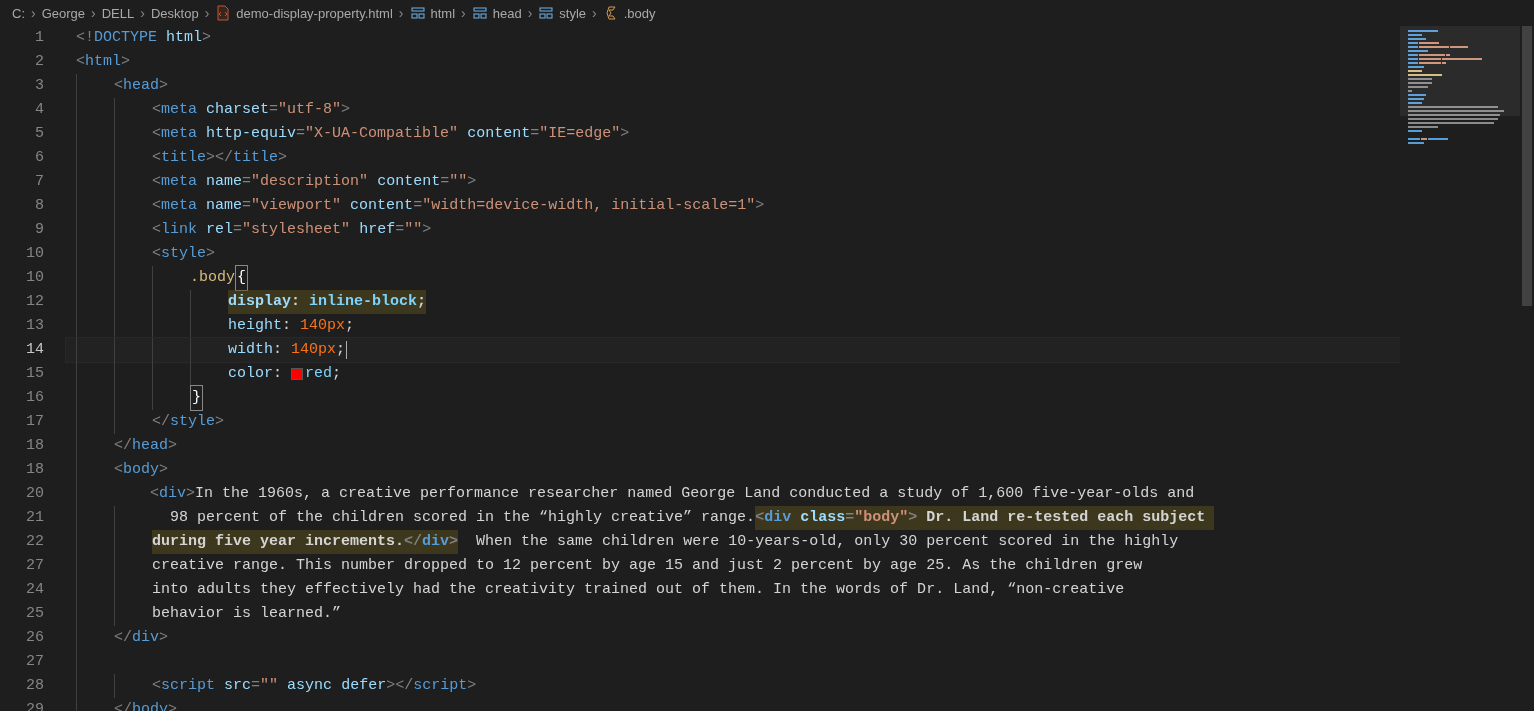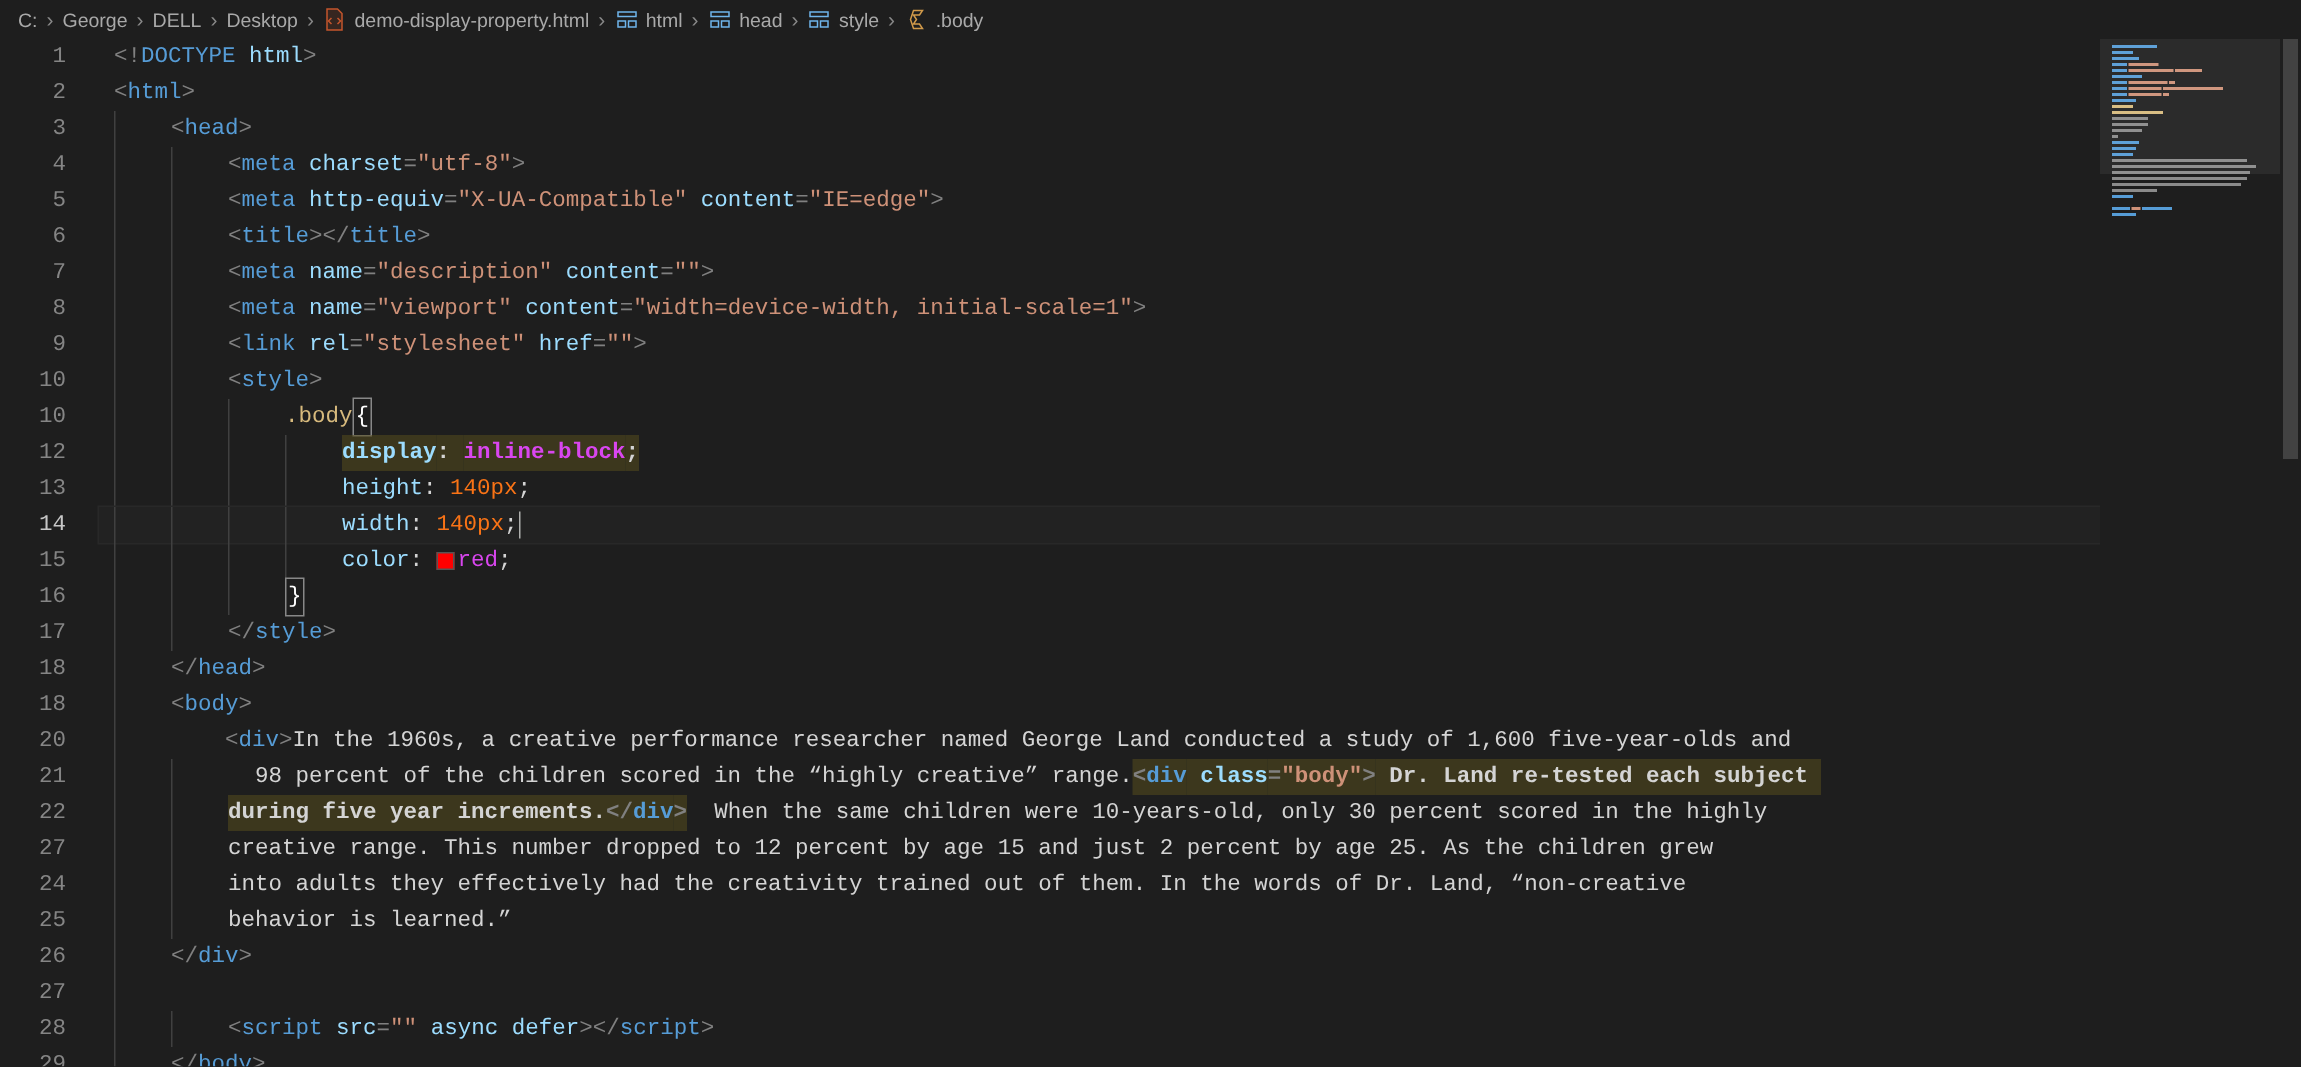--- a/index.html
+++ b/index.html
@@ -55,21 +55,21 @@
   }
   
   .tk-punc  { color:#808080; }
   .tk-tag   { color:#569cd6; }
   .tk-doctype{ color:#569cd6; }
   .tk-attr  { color:#9cdcfe; }
   .tk-str   { color:#ce9178; }
   .tk-sel   { color:#d7ba7d; }
   .tk-prop  { color:#9cdcfe; }
   .tk-num   { color:#f97316; }
-  .tk-val   { color:#d946ef; }
+  .tk-val   { color:#7dd3fc; }
   .tk-text  { color:#d4d4d4; }
   .tk-white { color:#ffffff; }
   .hl { background: rgba(86,76,30,0.55); display:inline;font-weight:bold; }
   .color-swatch {
     display:inline-block; width:12px; height:12px; background:red;
     border:1px solid #555; margin-right:2px; vertical-align:-1px;
   }
   .cursor {
     display:inline-block; width:1px; height:18px; background:#aeafad;
     vertical-align:-3px; margin-left:1px;

